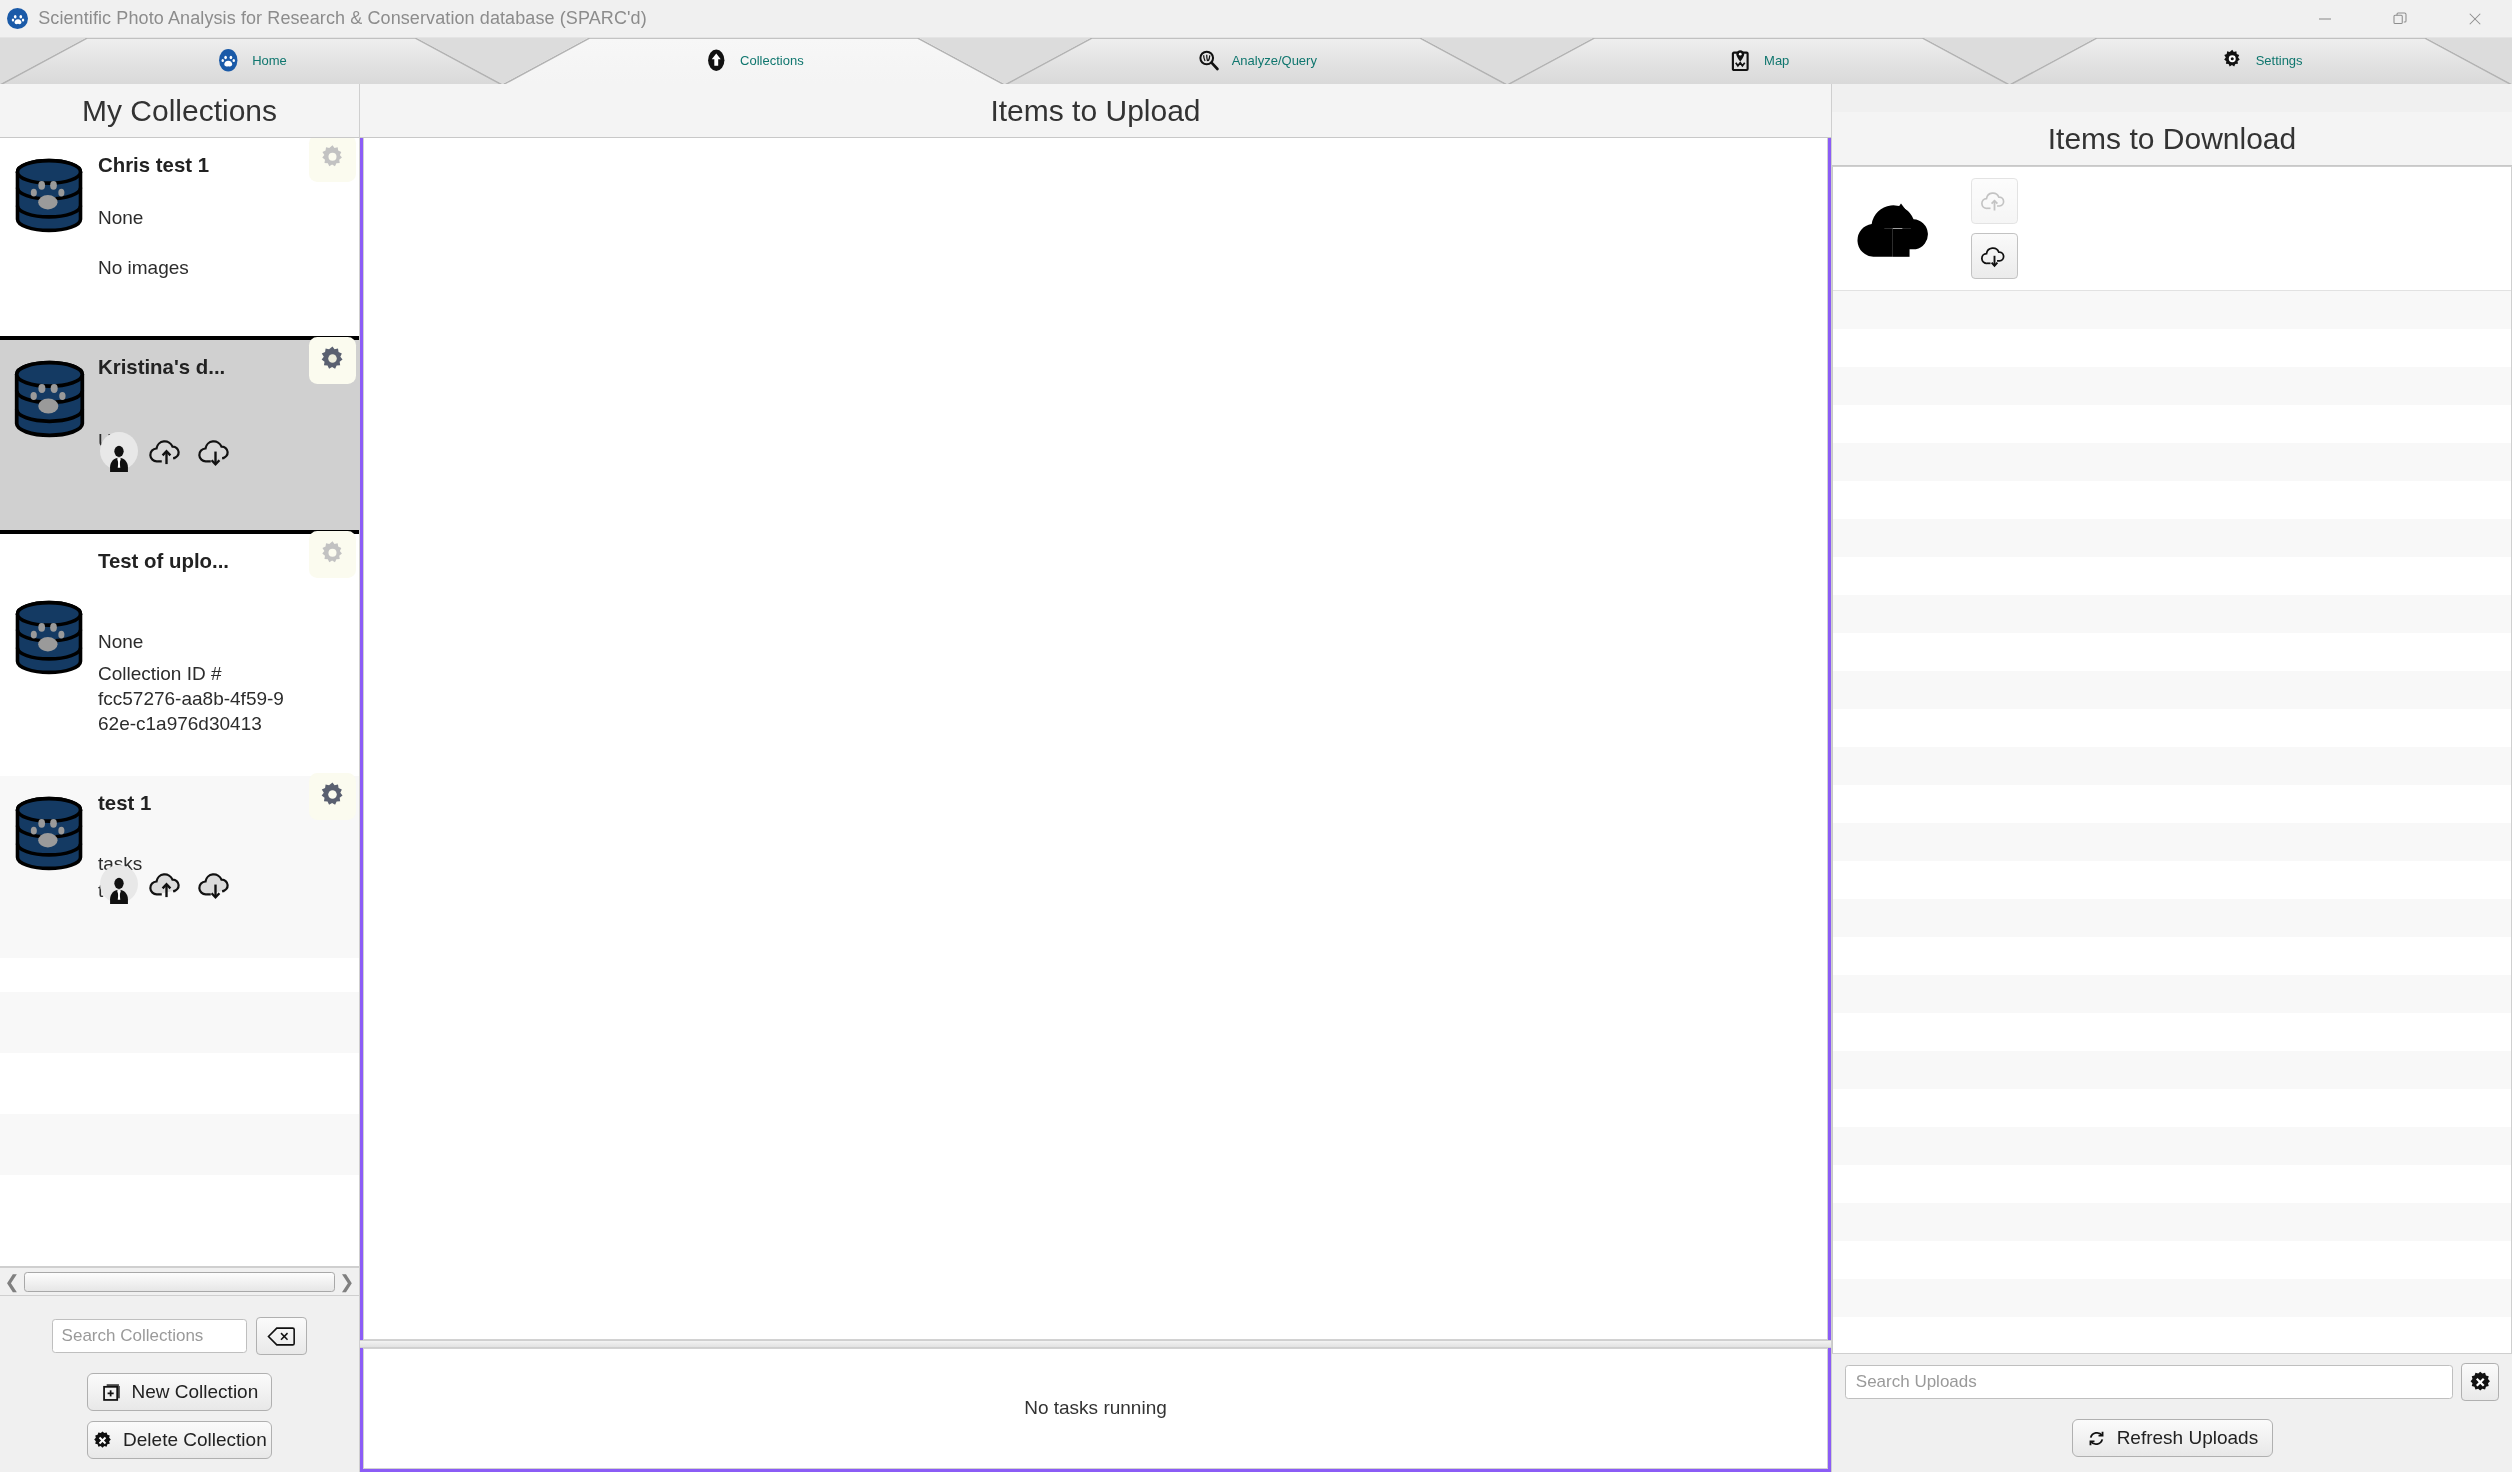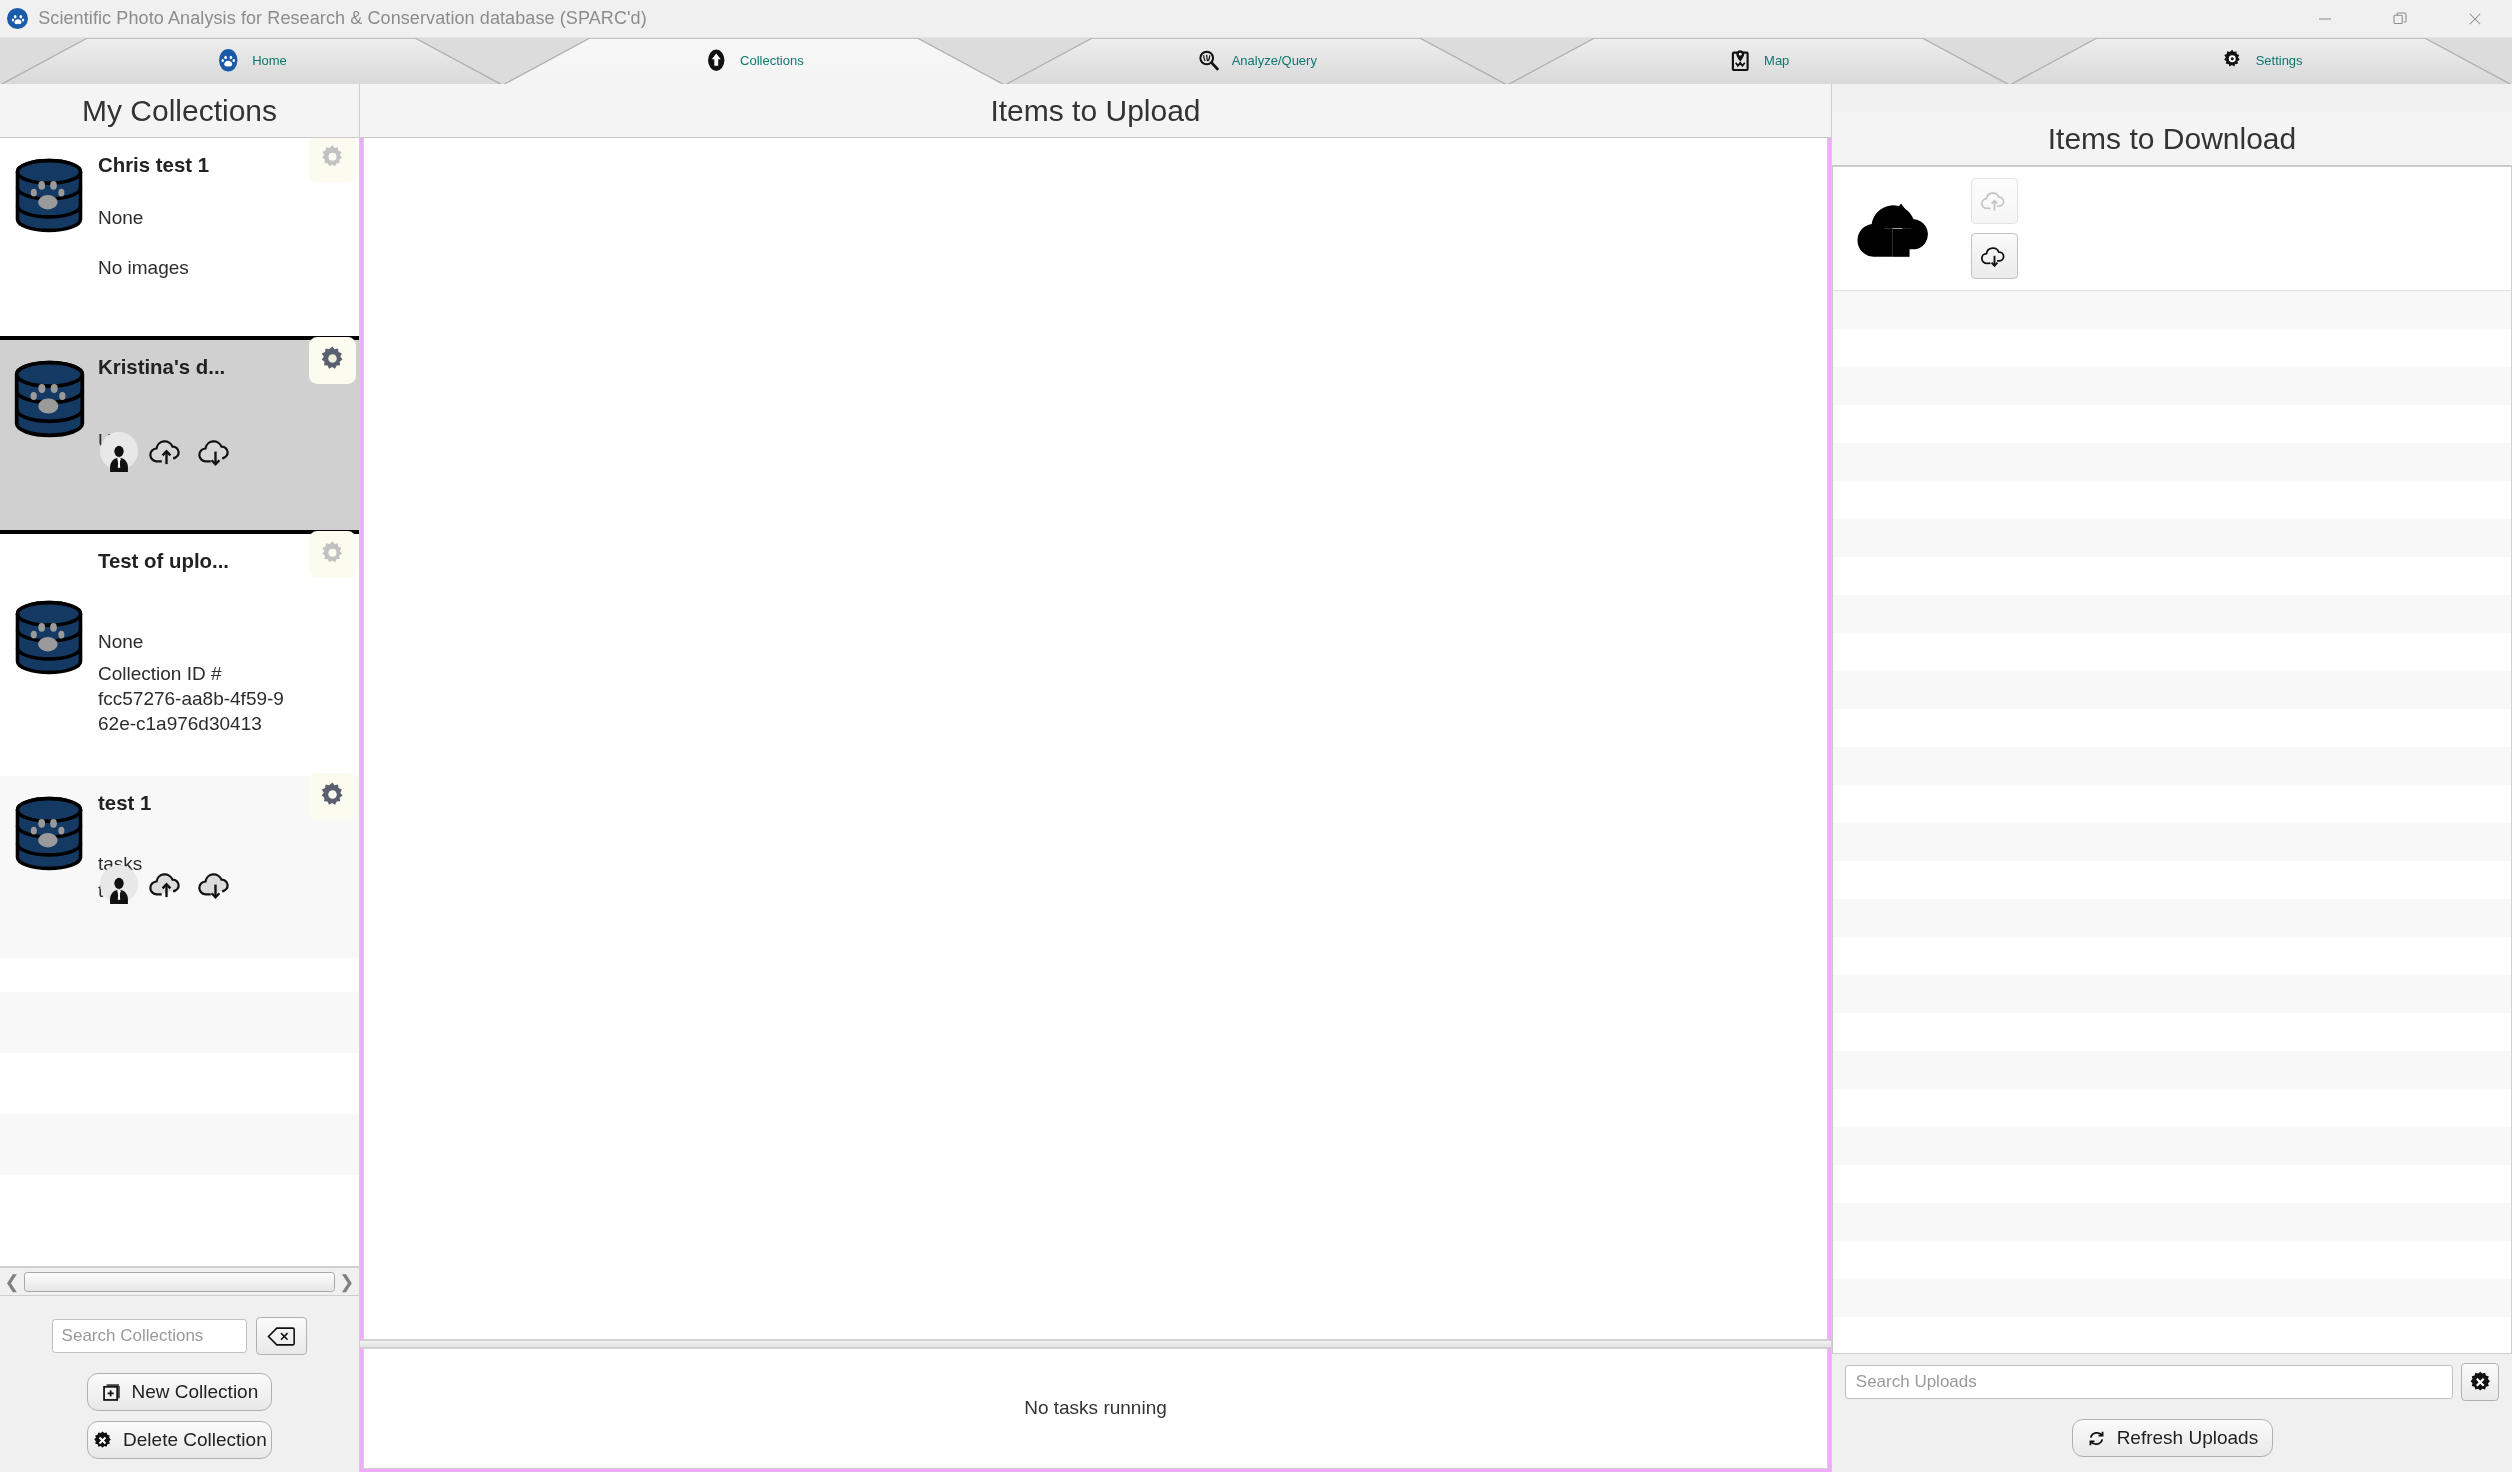--- a/index.html
+++ b/index.html
@@ -189,34 +189,34 @@
     display: flex; align-items: center; justify-content: center;
     cursor: default;
   }
   .icon-btn svg { display: block; }
   #left-buttons {
     flex: none; display: flex; flex-direction: column; align-items: center;
     gap: 9.8px; padding: 18px 0 13px 0;
   }
   .pbtn {
     min-width: 185px; height: 38px;
-    border: 0.8px solid #b0b0b0; border-radius: 11px;
+    border: 0.8px solid #b0b0b0; border-radius: 6px;
     background: linear-gradient(180deg,#fbfbfb,#e8e8e8);
     display: flex; align-items: center; justify-content: center; gap: 9.8px;
     font-size: 19px; color: #222; cursor: default;
     padding: 0 0;
   }
   .pbtn svg { display: block; flex: none; }
 
   
   #center-panel {
     flex: 1 1 auto;
     display: flex; flex-direction: column;
     border-right: 1.6px solid #cfcfcf;
-    background: #f0abfc;
+    background: #8b5cf6;
   }
   #upload-area {
     flex: 1 1 auto;
     background: #fff;
     margin: 0 3.3px 0 3.3px;
     border: 0.8px solid #d2d2d2;
     border-top: none;
   }
   #task-splitter {
     height: 8.2px; flex: none;

